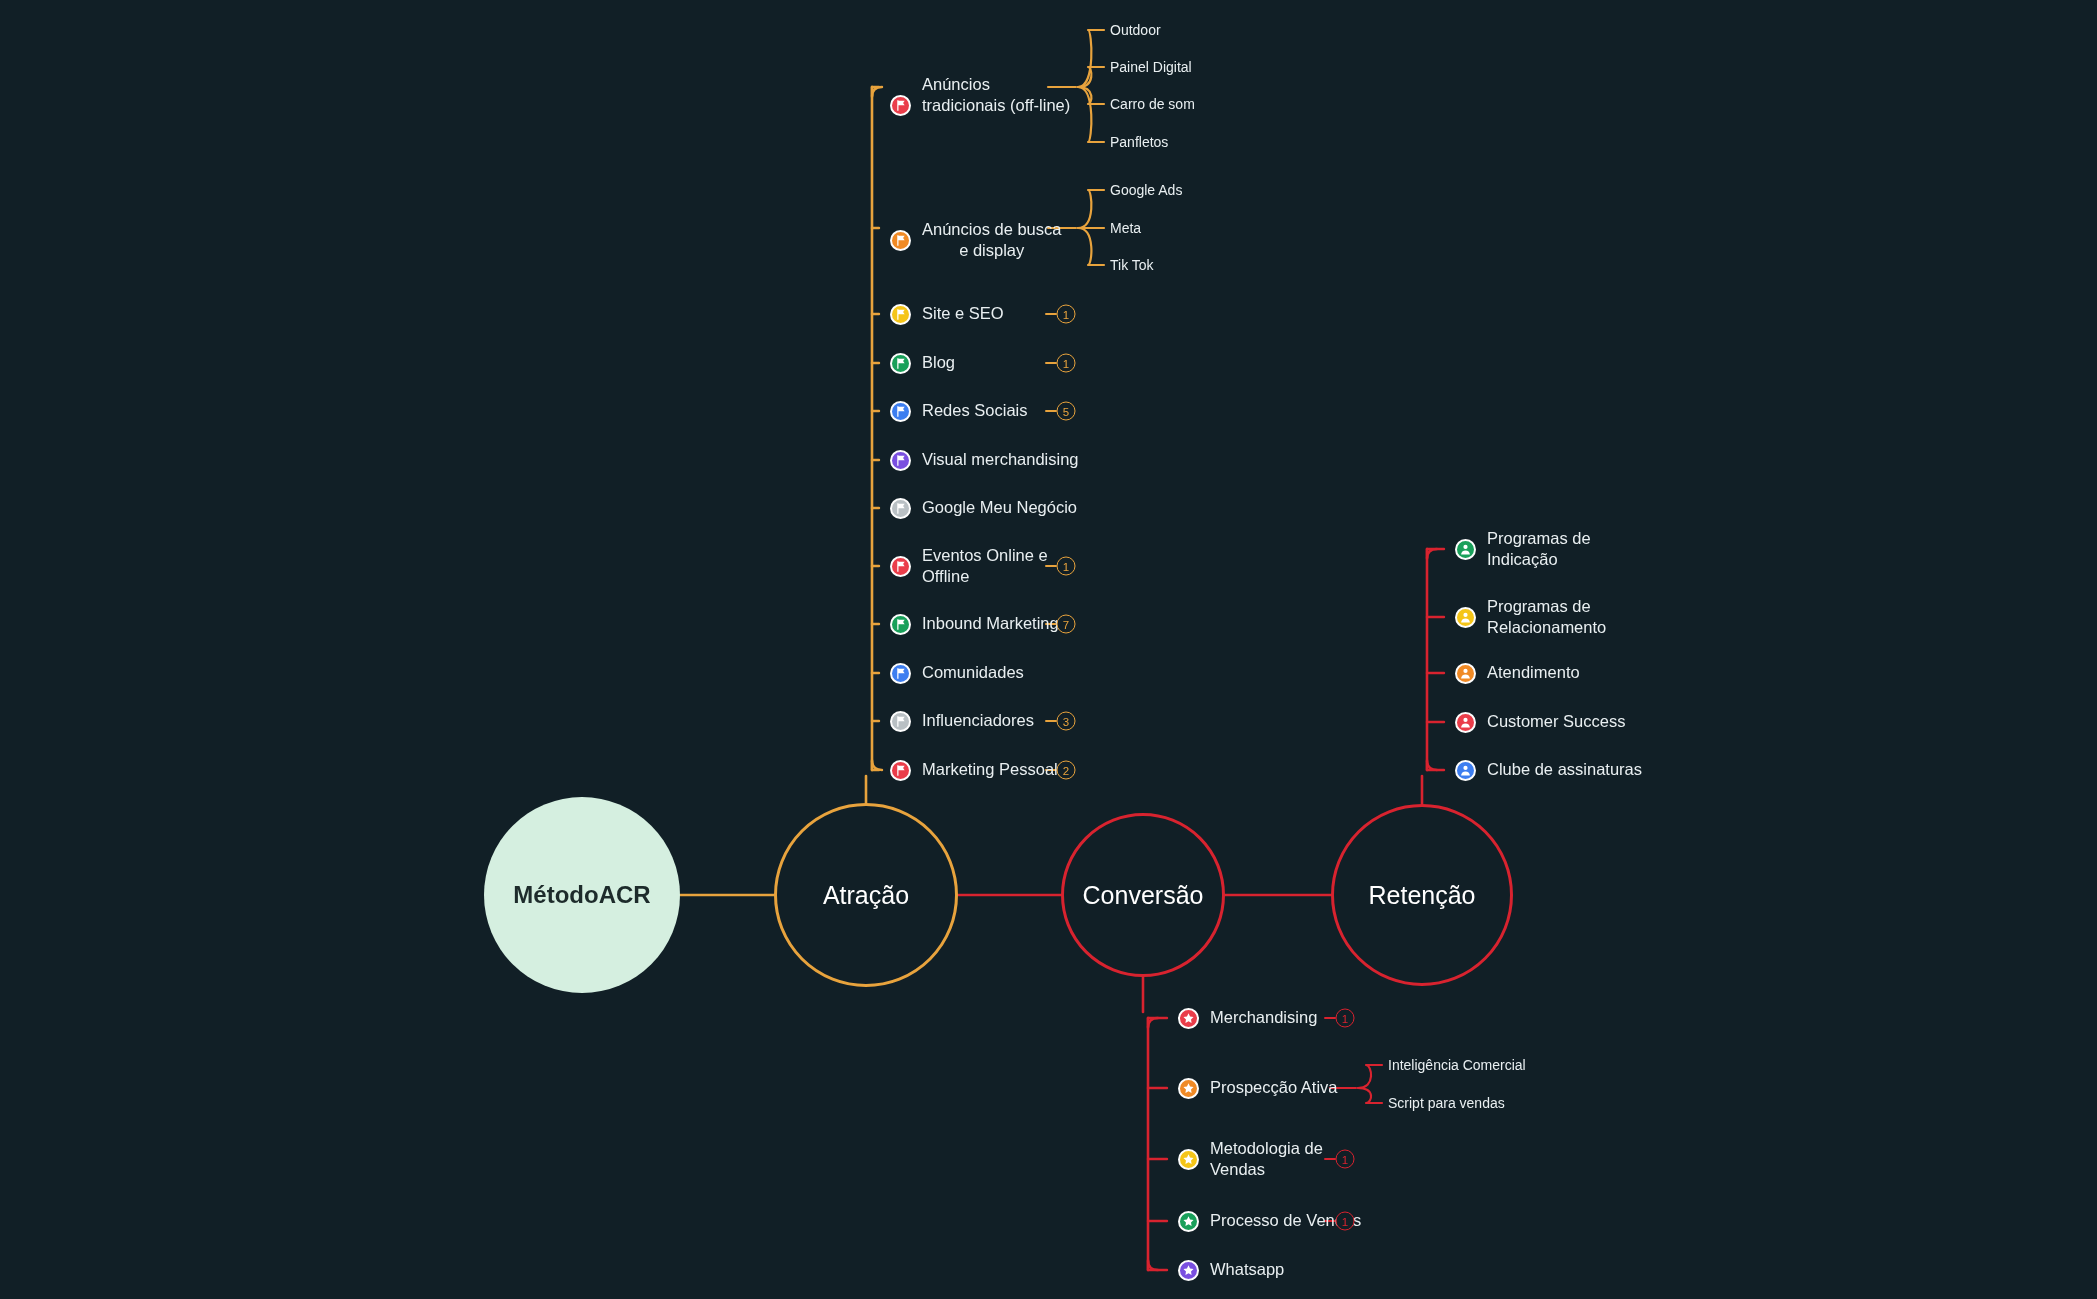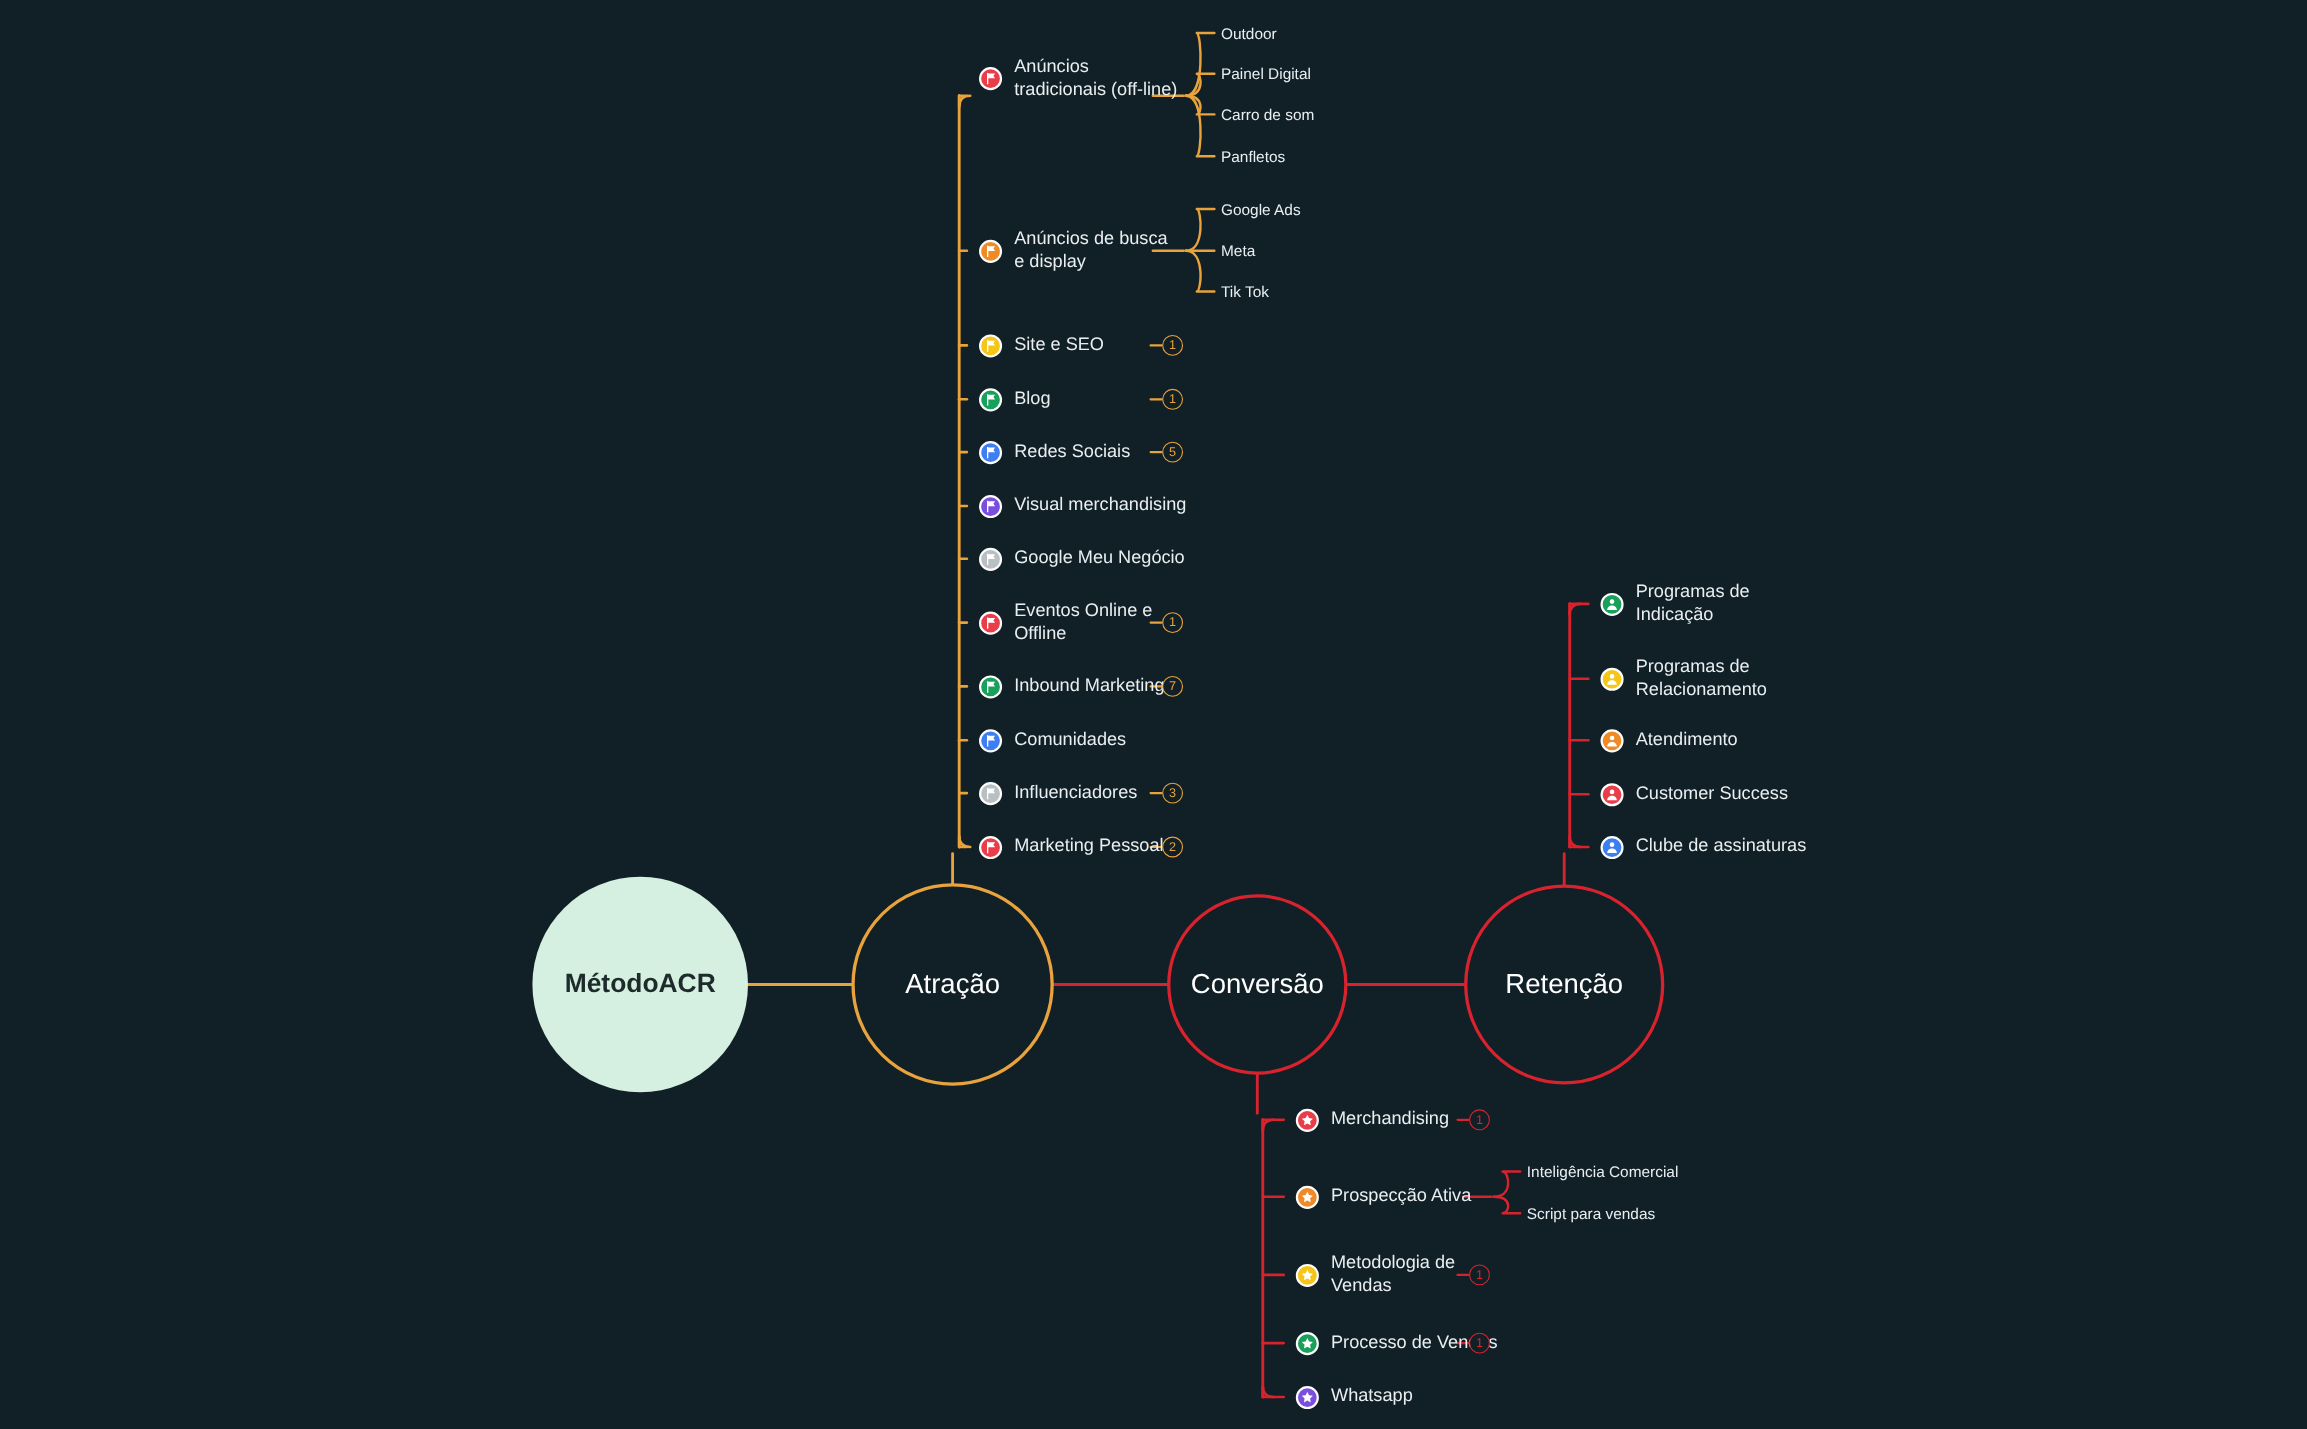--- a/index.html
+++ b/index.html
@@ -129,34 +129,34 @@
       <path d="M 1427 760 Q 1427 770 1437 770" stroke="#d8232f" fill="none" stroke-width="2.4" stroke-linecap="round" stroke-linejoin="round"></path>
     </svg>
   <div id="overlay">
       <div class="node node-root" style="left: 484px; top: 797px; height: 196px; width: 196px;">
         <span style="display: block;">Método</span>
         <span style="display: block;">ACR</span>
       </div>
       <div class="node node-ring" style="left: 774px; top: 803px; height: 184px; width: 184px; border-color: rgb(232, 163, 61);">
         <span style="display: block;">Atração</span>
       </div>
-      <div class="leaf" style="left: 890px; top: 71px;">
+      <div class="leaf" style="left: 890px; top: 99px; align-items: flex-end;">
         <span class="badge-ico" style="background: rgb(234, 61, 74);">
           <svg viewBox="0 0 16 16" class="ico-glyph">
             <path d="M4 1.6h1.5v12.8H4zM5.5 2.2h7.6l-1.9 2.7 1.9 2.7H5.5z" fill="#ffffff"></path>
           </svg>
         </span>
         <span class="lbl">Anúncios
 tradicionais (off-line)</span>
       </div>
       <div class="subleaf" style="left: 1110px; top: 30px;">Outdoor</div>
       <div class="subleaf" style="left: 1110px; top: 67px;">Painel Digital</div>
       <div class="subleaf" style="left: 1110px; top: 104px;">Carro de som</div>
       <div class="subleaf" style="left: 1110px; top: 142px;">Panfletos</div>
-      <div class="leaf" style="left: 890px; top: 228px;">
+      <div class="leaf" style="left: 890px; top: 240px; text-align: center;">
         <span class="badge-ico" style="background: rgb(240, 138, 37);">
           <svg viewBox="0 0 16 16" class="ico-glyph">
             <path d="M4 1.6h1.5v12.8H4zM5.5 2.2h7.6l-1.9 2.7 1.9 2.7H5.5z" fill="#ffffff"></path>
           </svg>
         </span>
         <span class="lbl">Anúncios de busca
 e display</span>
       </div>
       <div class="subleaf" style="left: 1110px; top: 190px;">Google Ads</div>
       <div class="subleaf" style="left: 1110px; top: 228px;">Meta</div>

